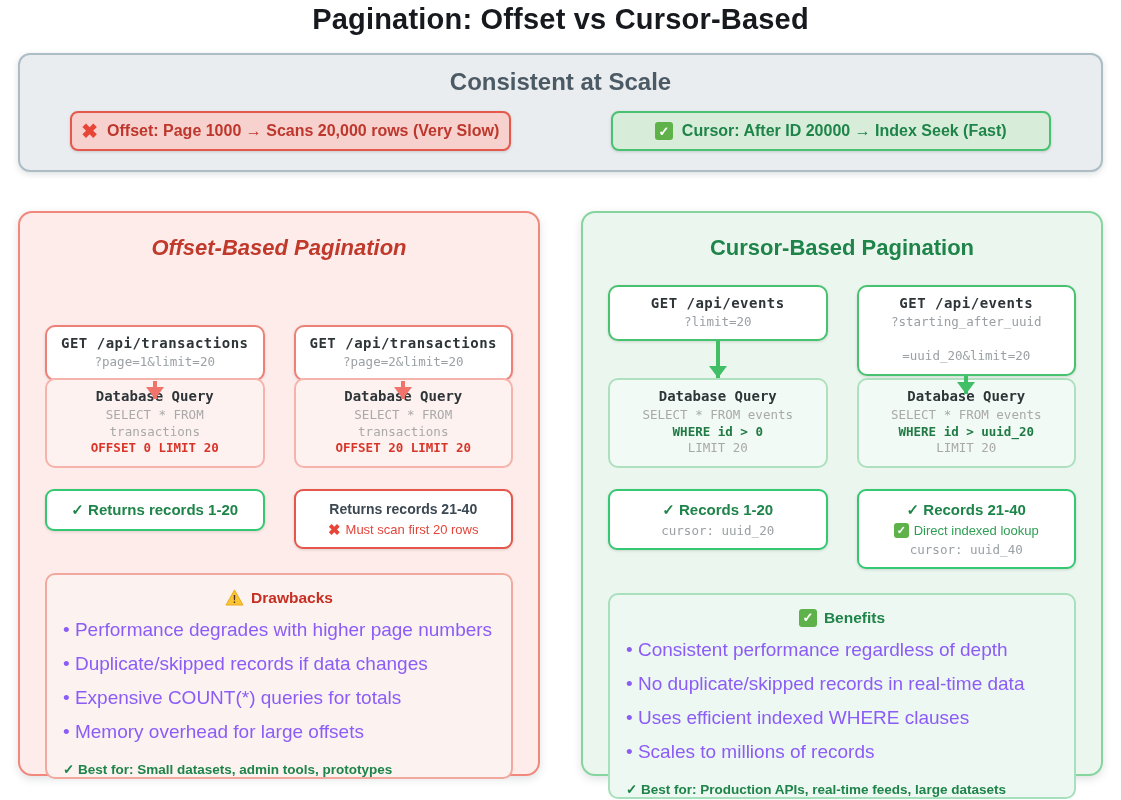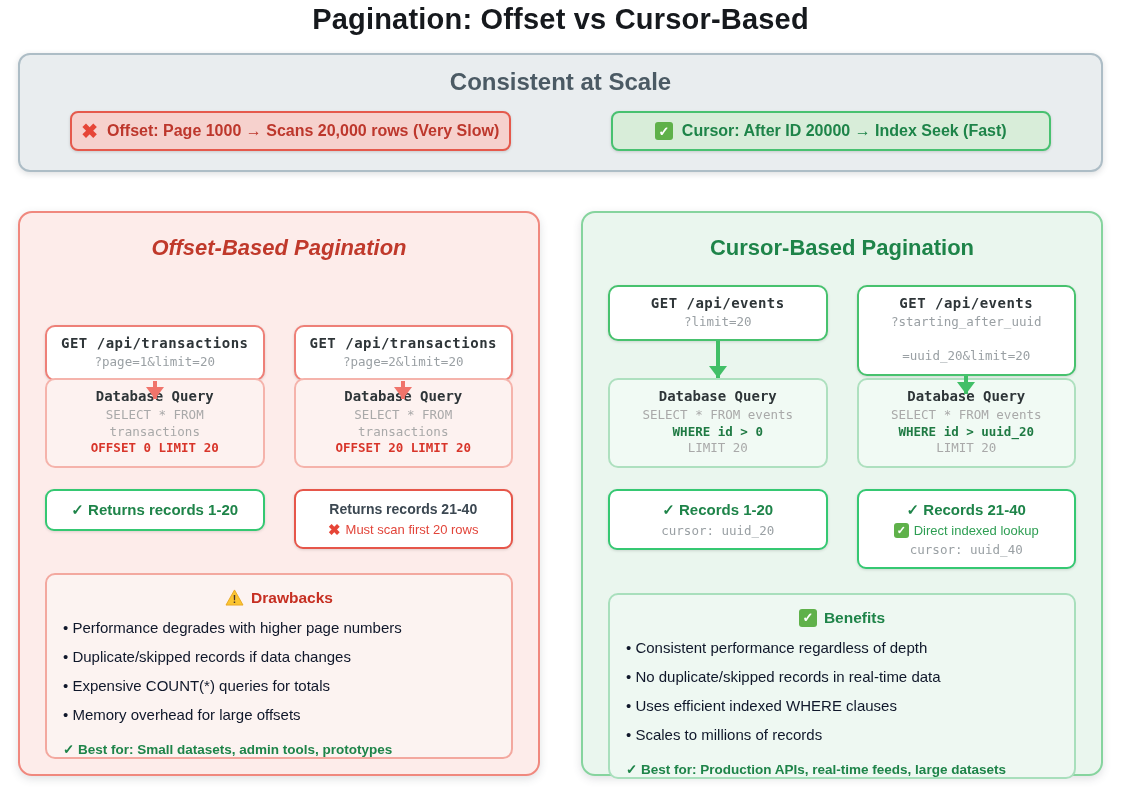--- a/index.html
+++ b/index.html
@@ -83,21 +83,21 @@
              display:flex; align-items:center; justify-content:center; gap:5px; }
   .r-cursor { margin-top:4px; font-size:12.5px; color:#9aa0a4; }
 
   .notes-box { margin-top:24px; border:2px solid; border-radius:10px; padding:13px 16px 0; }
   .panel-offset .notes-box { background:#fcf3f1; border-color:#f3a89f; }
   .panel-cursor .notes-box { background:#eef8f2; border-color:#a8dfbc; }
   .notes-title { display:flex; align-items:center; justify-content:center; gap:7px;
                  font-size:15.5px; font-weight:bold; margin:1px 0 3px; }
   .panel-offset .notes-title { color:#c62f22; }
   .panel-cursor .notes-title { color:#1e8449; }
-  .notes-item { font-size:15px; color:#0f172a; margin:12px 0; }
+  .notes-item { font-size:19px; color:#8b5cf6; margin:12px 0; }
   .notes-item::before { content:"• "; }
   .best-for { font-size:13.5px; font-weight:bold; color:#1e8449; margin-top:18px; }
 
   .warn-svg { width:19px; height:17px; flex:0 0 auto; }
 </style>
 </head>
 <body>
 
 <div class="main-title">Pagination: Offset vs Cursor-Based</div>
 

